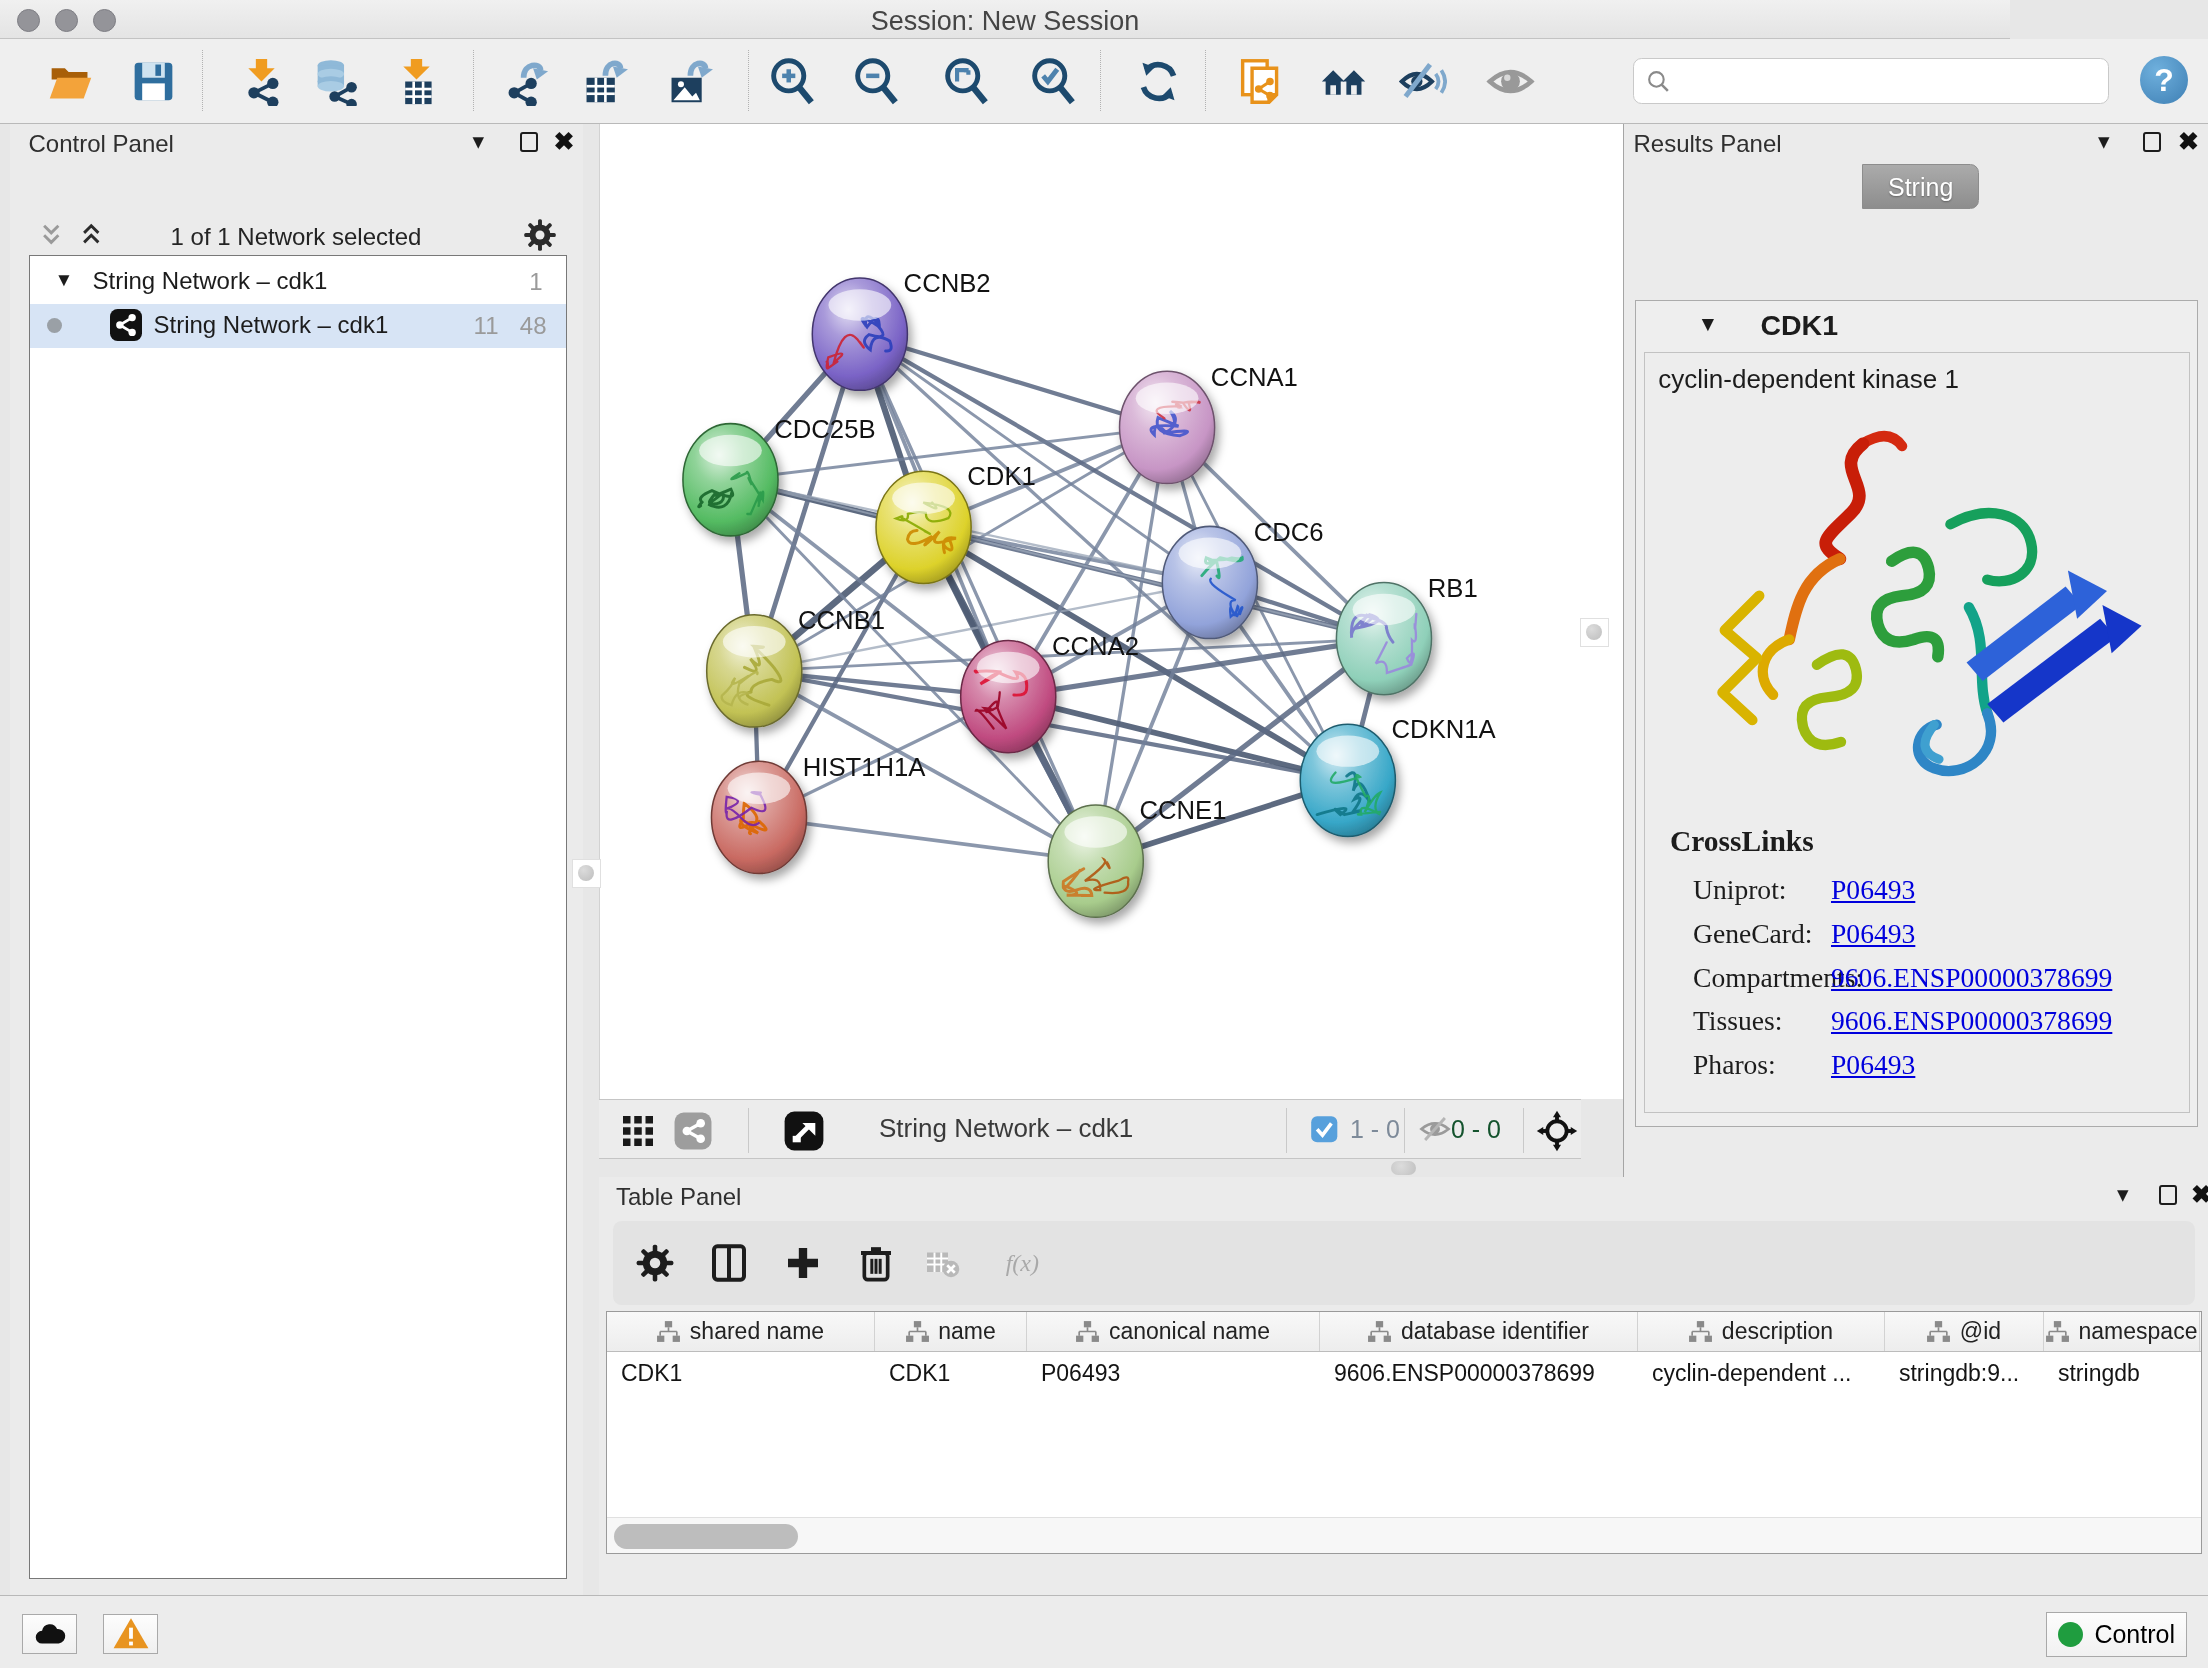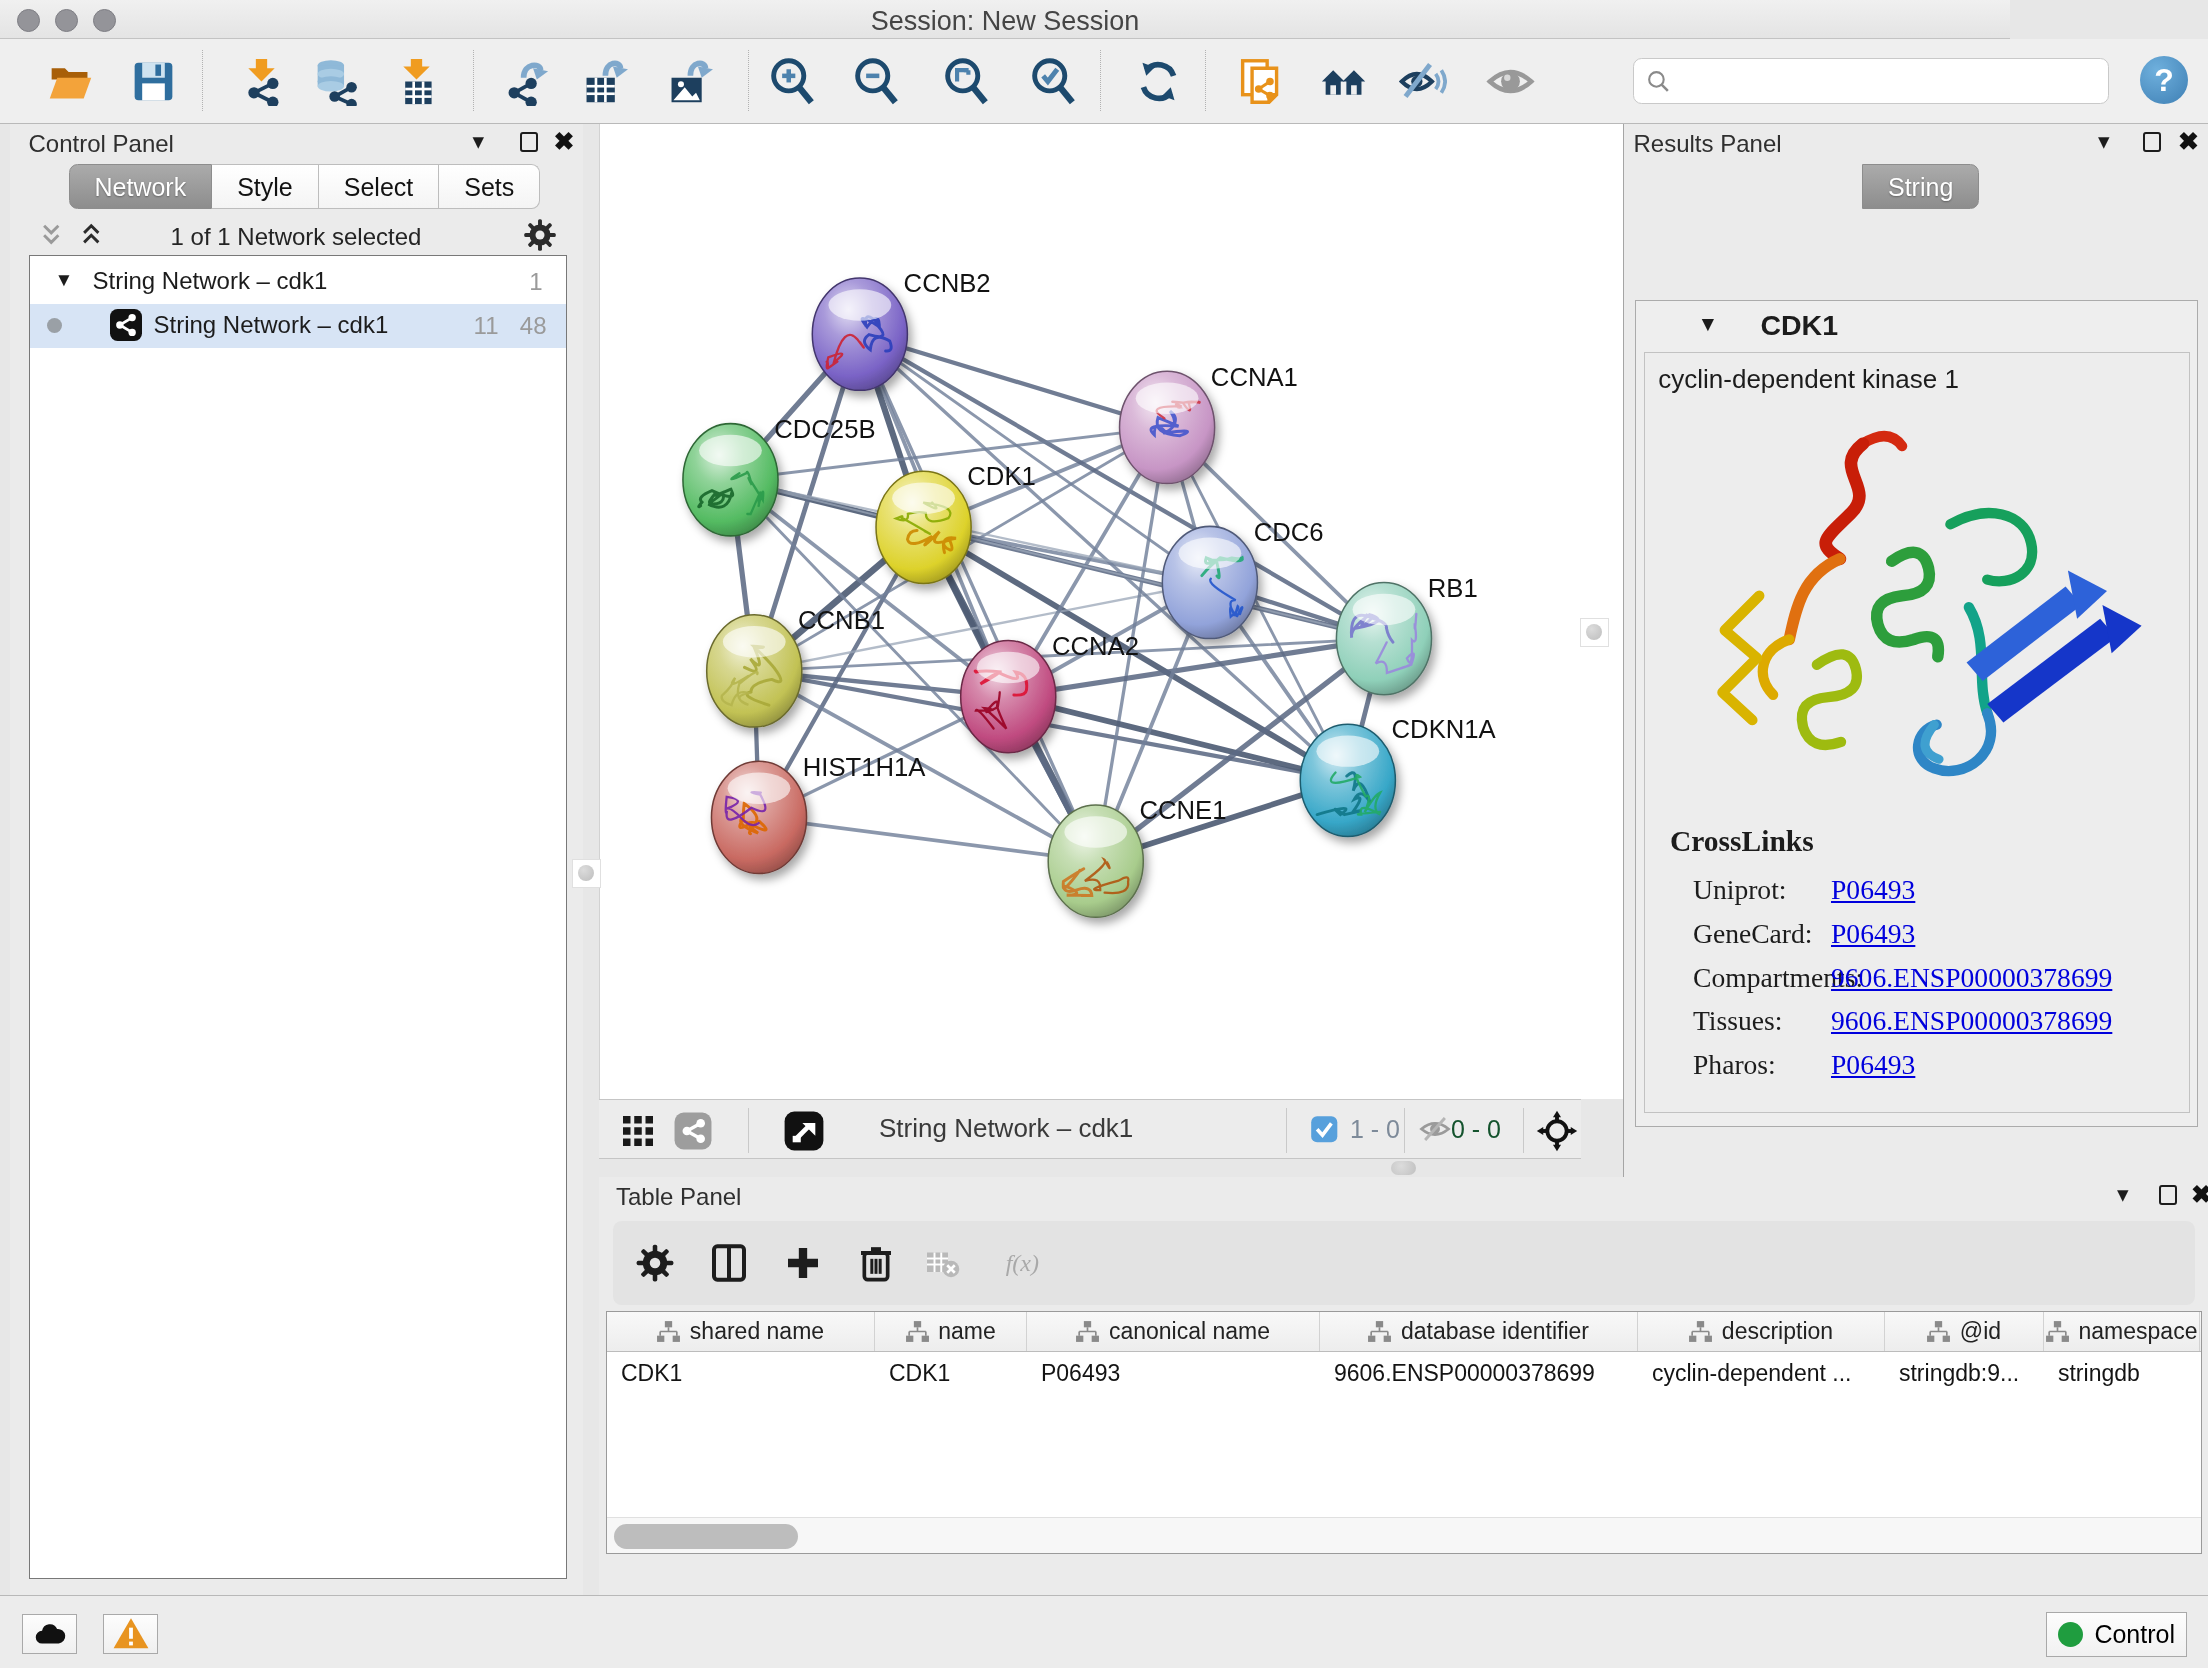--- a/index.html
+++ b/index.html
@@ -313,21 +313,20 @@
   </div>
   <button class="helpbtn">?</button>
 </div>
 
 <div class="cpanel">
   <div class="ab" style="left:19px;top:5.7px"><span class="phead-title">Control Panel</span></div>
   <span class="ab ph-caret" style="left:463px;top:3.8px">▾</span>
   <span class="ab ph-float" style="left:510px;top:7.6px"></span>
   <span class="ab ph-close" style="left:544px;top:2.9px">✖</span>
 
-  <div class="ab" style="left:59px;top:40px" id="control-tabs"><span class="seg sel">Network</span><span class="seg">Style</span><span class="seg">Select</span><span class="seg">Sets</span></div>
 
   <svg class="ab" style="left:27px;top:97px" width="28.5" height="28.5" viewBox="0 0 24 24">
       <g stroke="#9a9a9a" stroke-width="2.4" fill="none">
         <polyline points="6,4 12,10 18,4"></polyline>
         <polyline points="6,12 12,18 18,12"></polyline>
       </g>
     </svg>
   <svg class="ab" style="left:67px;top:97px" width="28.5" height="28.5" viewBox="0 0 24 24">
       <g stroke="#2b2b2b" stroke-width="2.4" fill="none">
         <polyline points="6,10 12,4 18,10"></polyline>

